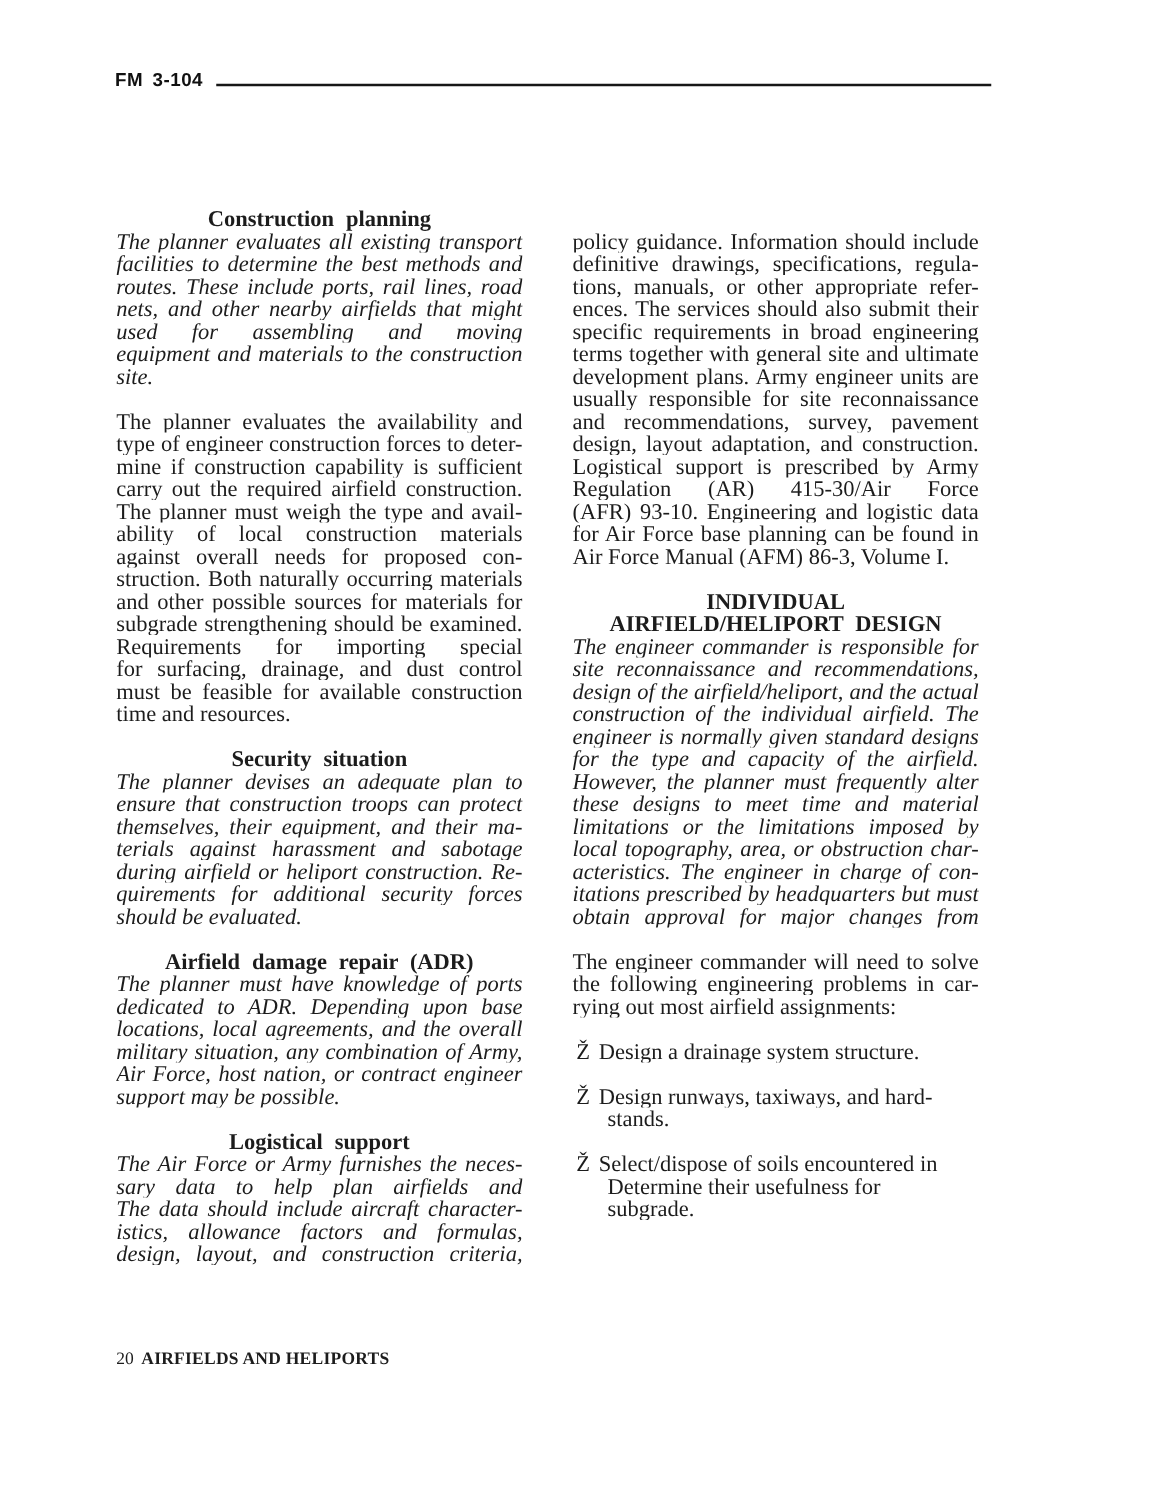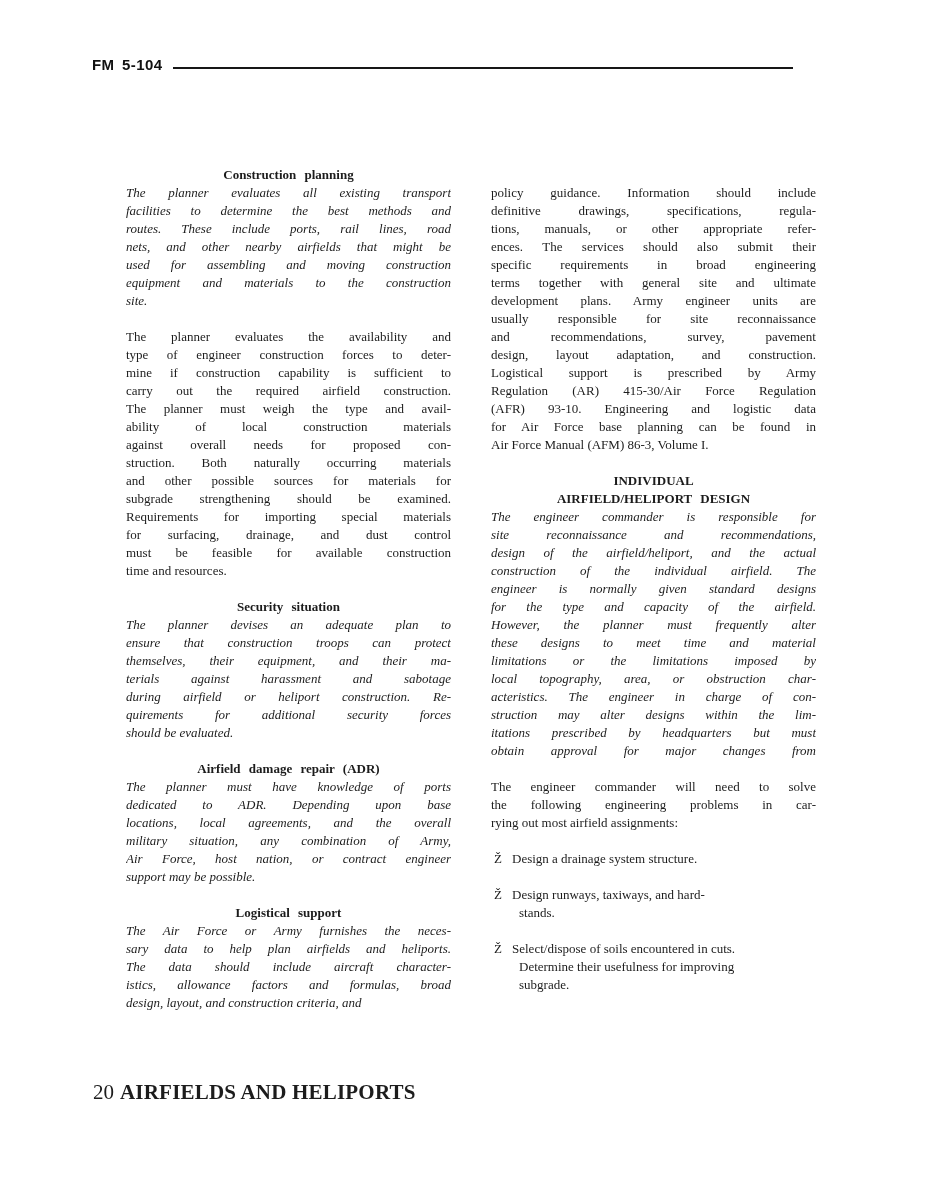--- a/index.html
+++ b/index.html
@@ -32,23 +32,22 @@
     height: 2px;
     background: #161616;
   }
   .cols {
     position: absolute;
     left: 93px;
     top: 166px;
     width: 690px;
     display: flex;
     gap: 40px;
-    font-size: 13px;
+    font-size: 18px;
     line-height: 18px;
-    margin-left: 33px;
   }
   .col { width: 325px; }
   .col-right { padding-top: 18px; }
   .col > :first-child { margin-top: 0; }
 
   .heading {
     margin-top: 18px;
     font-weight: bold;
     text-align: center;
     word-spacing: 5px;
@@ -70,30 +69,30 @@
   }
   .marker { flex: 0 0 auto; width: 18px; }
   .btext { flex: 1 1 auto; }
   .bline { height: 18px; overflow: hidden; }
   .bline.cont { margin-left: 7px; }
 
   .footer {
     position: absolute;
     left: 93px;
     top: 1080px;
-    font-size: 21px;
+    font-size: 14px;
   }
   .pageno { font-weight: normal; }
   .ftitle { font-weight: bold; margin-left: 6px; letter-spacing: 0.2px; }
 </style>
 </head>
 <body>
 
 <div class="page">
-  <div class="hdr">FM 5-104</div>
+  <div class="hdr">FM 3-104</div>
   <div class="rule"></div>
 
   <div class="cols">
     <div class="col col-left">
         <div class="heading">
           <div class="hline">Construction planning</div>
         </div>
         <div class="para">
           <div class="line">The planner evaluates all existing transport</div>
           <div class="line">facilities to determine the best methods and</div>
@@ -180,21 +179,20 @@
           <div class="line">site reconnaissance and recommendations,</div>
           <div class="line">design of the airfield/heliport, and the actual</div>
           <div class="line">construction of the individual airfield. The</div>
           <div class="line">engineer is normally given standard designs</div>
           <div class="line">for the type and capacity of the airfield.</div>
           <div class="line">However, the planner must frequently alter</div>
           <div class="line">these designs to meet time and material</div>
           <div class="line">limitations or the limitations imposed by</div>
           <div class="line">local topography, area, or obstruction char-</div>
           <div class="line">acteristics. The engineer in charge of con-</div>
-          <div class="line">struction may alter designs within the lim-</div>
           <div class="line">itations prescribed by headquarters but must</div>
           <div class="line">obtain approval for major changes from</div>
         </div>
         <div class="para">
           <div class="line">The engineer commander will need to solve</div>
           <div class="line">the following engineering problems in car-</div>
           <div class="line last">rying out most airfield assignments:</div>
         </div>
         <div class="bullet">
           <span class="marker">Ž</span>

